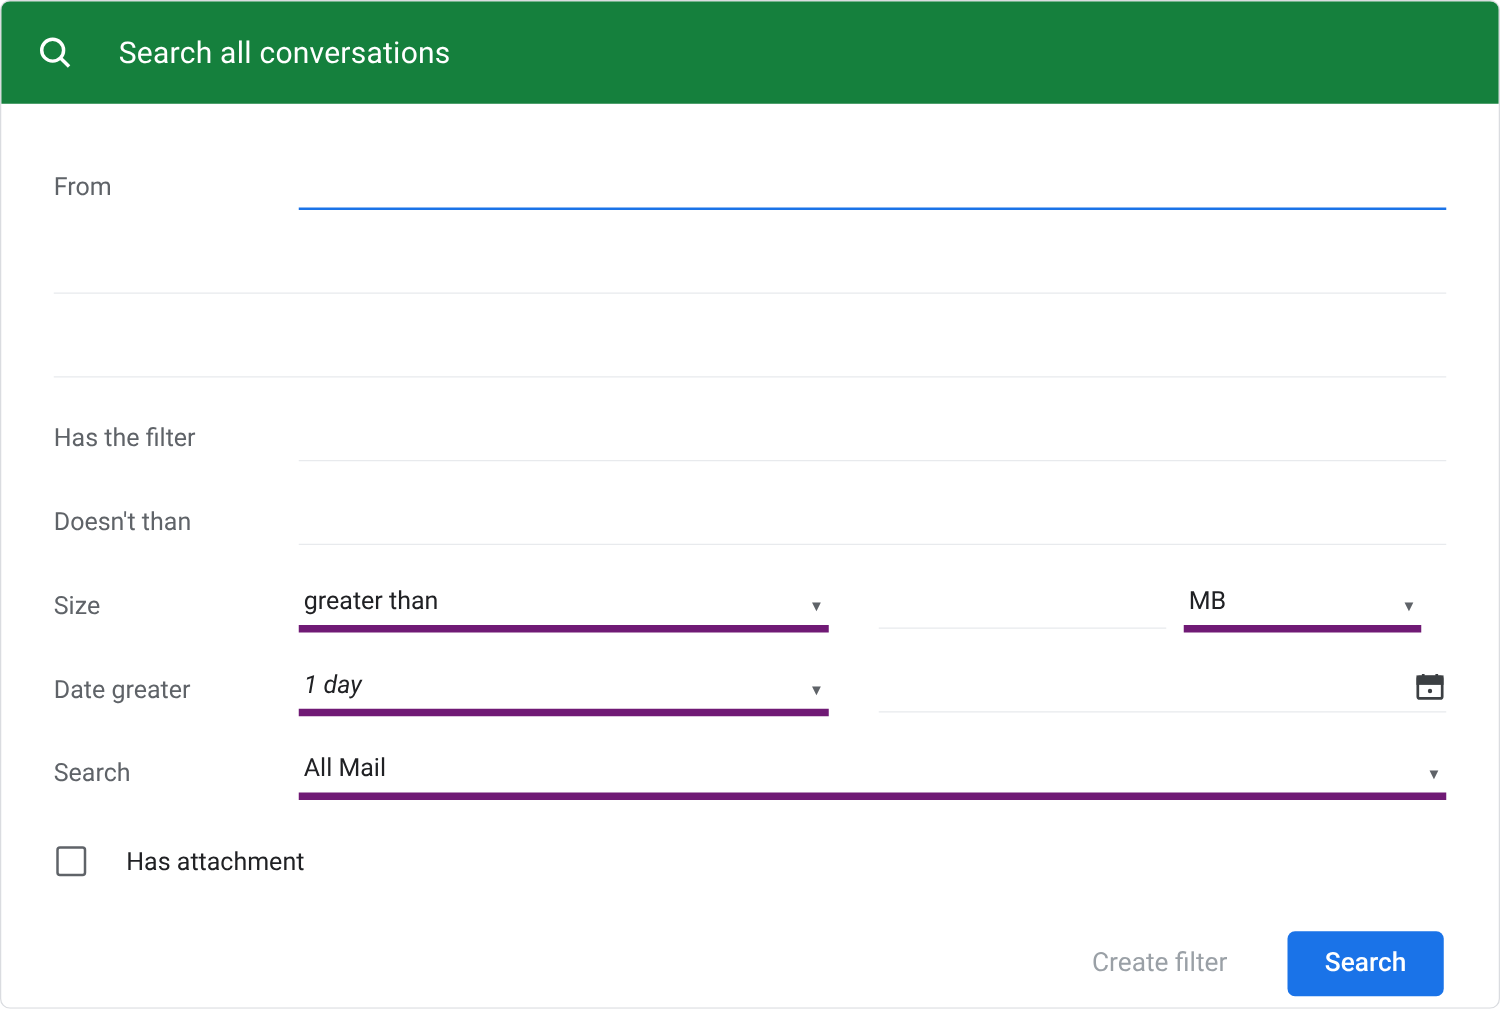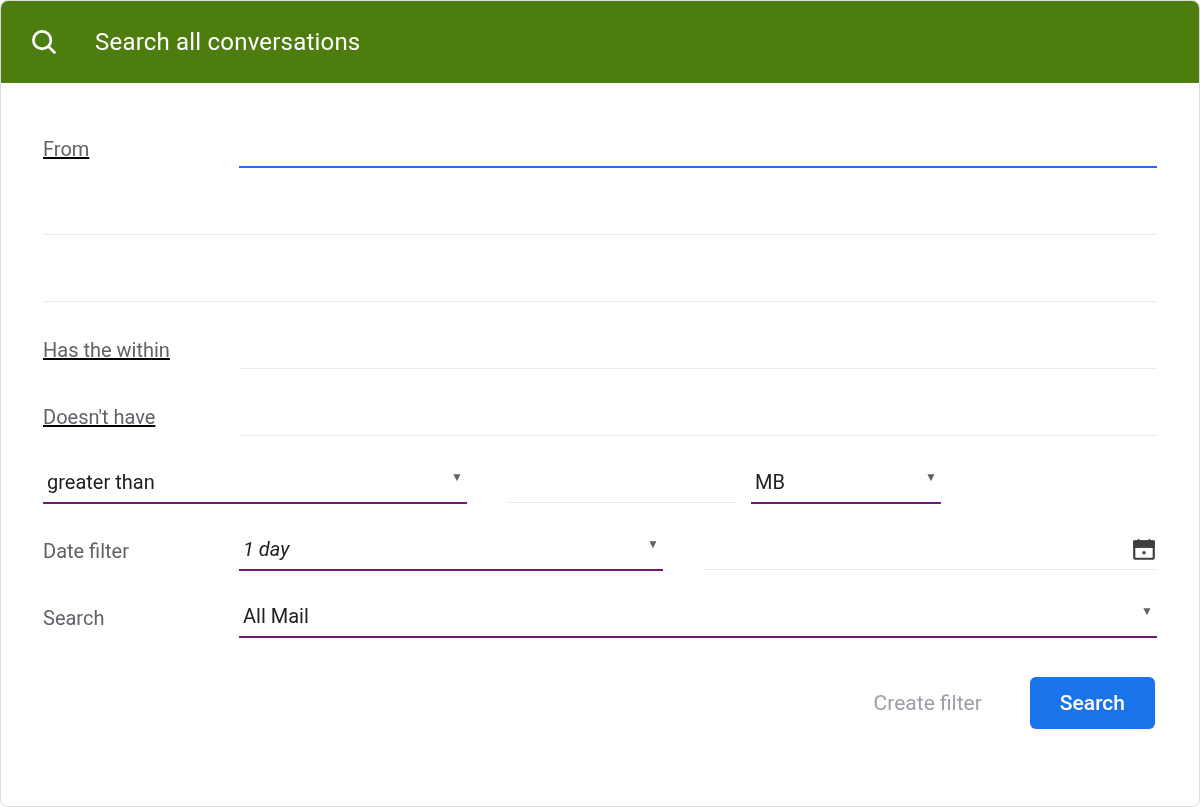--- a/index.html
+++ b/index.html
@@ -16,21 +16,21 @@
     }
     .container {
       width: 1200px;
       height: 807px;
       border: 1px solid #dadce0;
       border-radius: 8px;
       overflow: hidden;
       position: relative;
     }
     .header {
-      background: #4d7c0f;
+      background: #15803d;
       height: 82px;
       display: flex;
       align-items: center;
       padding: 0 28px;
       gap: 36px;
     }
     .header .search-icon svg {
       width: 30px;
       height: 30px;
       display: block;
@@ -41,21 +41,20 @@
       font-weight: 400;
       letter-spacing: 0.2px;
     }
     .form-area {
       padding: 32px 42px 24px 42px;
     }
     .field-row {
       display: flex;
       align-items: center;
       height: 67px;
-      text-decoration: underline;
     }
     .field-label {
       width: 196px;
       font-size: 20px;
       color: #5f6368;
       font-weight: 400;
     }
     .field-input-wrap {
       flex: 1;
       position: relative;
@@ -74,23 +73,23 @@
       border-bottom: 2px solid #1a73e8;
     }
     
     .size-row {
       display: flex;
       align-items: center;
       height: 67px;
     }
     .dropdown {
       position: relative;
-      border-bottom: 2px solid #701a75;
-      display: flex;
-      align-items: flex-start;
+      border-bottom: 6px solid #701a75;
+      display: flex;
+      align-items: flex-end;
       justify-content: space-between;
       padding: 6px 4px 8px 4px;
       cursor: pointer;
       font-size: 20px;
       color: #202124;
     }
     .dropdown-caret {
       color: #5f6368;
       font-size: 12px;
     }
@@ -231,47 +230,48 @@
       </div>
     </div>
 
     <div class="field-row">
       <div class="field-input-wrap">
         <input type="text" class="text-input" value="" style="">
       </div>
     </div>
 
     <div class="field-row">
-      <div class="field-label">Has the within</div>
+      <div class="field-label">Has the filter</div>
       <div class="field-input-wrap">
         <input type="text" class="text-input" value="" style="">
       </div>
     </div>
 
     <div class="field-row">
-      <div class="field-label">Doesn't have</div>
+      <div class="field-label">Doesn't than</div>
       <div class="field-input-wrap">
         <input type="text" class="text-input" value="" style="">
       </div>
     </div>
 
     <div class="size-row">
+      <div class="field-label">Size</div>
       <div class="dropdown size-operator">
         <span>greater than</span>
         <span class="dropdown-caret">▼</span>
       </div>
       <input type="text" class="size-value" value="" style="">
       <div class="dropdown size-unit">
         <span>MB</span>
         <span class="dropdown-caret">▼</span>
       </div>
     </div>
 
     <div class="date-row">
-      <div class="field-label">Date filter</div>
+      <div class="field-label">Date greater</div>
       <div class="dropdown date-range">
         <span>1 day</span>
         <span class="dropdown-caret">▼</span>
       </div>
       <div class="date-value-wrap">
         <span class="calendar-icon">
           <svg viewBox="0 0 24 24" fill="none" stroke="#3c4043" stroke-width="2">
             <rect x="3" y="5" width="18" height="16" rx="1.5" fill="#ffffff"></rect>
             <rect x="3" y="5" width="18" height="5" fill="#3c4043"></rect>
             <line x1="7" y1="3" x2="7" y2="7"></line>
@@ -283,20 +283,24 @@
     </div>
 
     <div class="search-row">
       <div class="field-label">Search</div>
       <div class="dropdown search-location">
         <span>All Mail</span>
         <span class="dropdown-caret">▼</span>
       </div>
     </div>
 
+    <div class="checkbox-row">
+      <div class="checkbox"></div>
+      <div class="checkbox-label">Has attachment</div>
+    </div>
 
     <div class="footer">
       <button class="btn-filter">Create filter</button>
       <button class="btn-search">Search</button>
     </div>
 
   </div>
 </div>
 
 </body></html>

